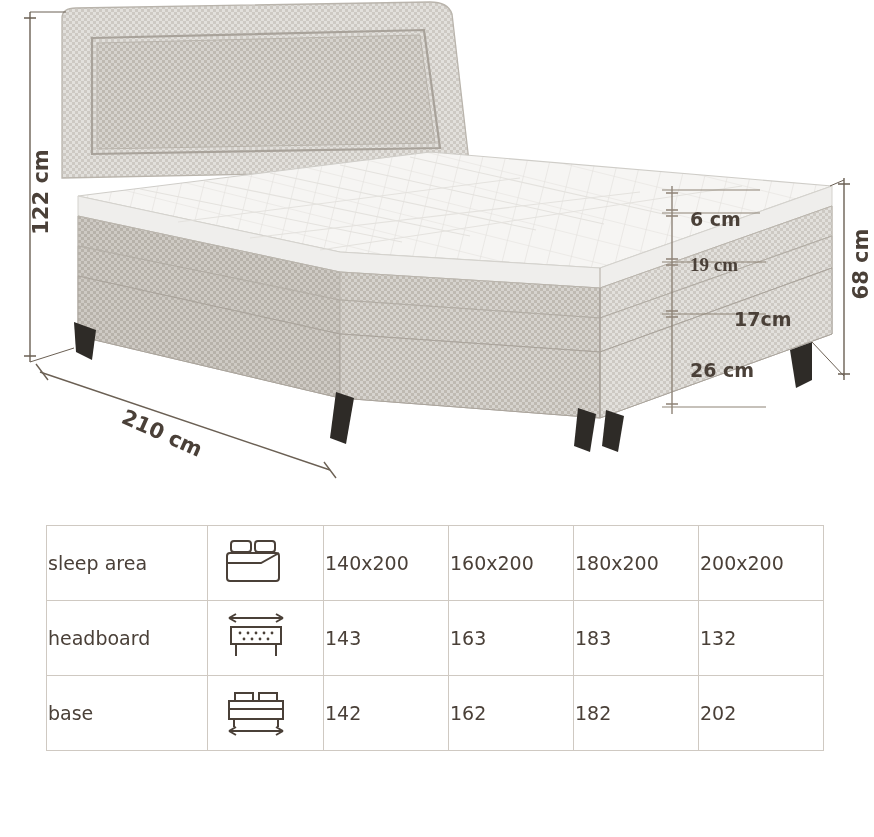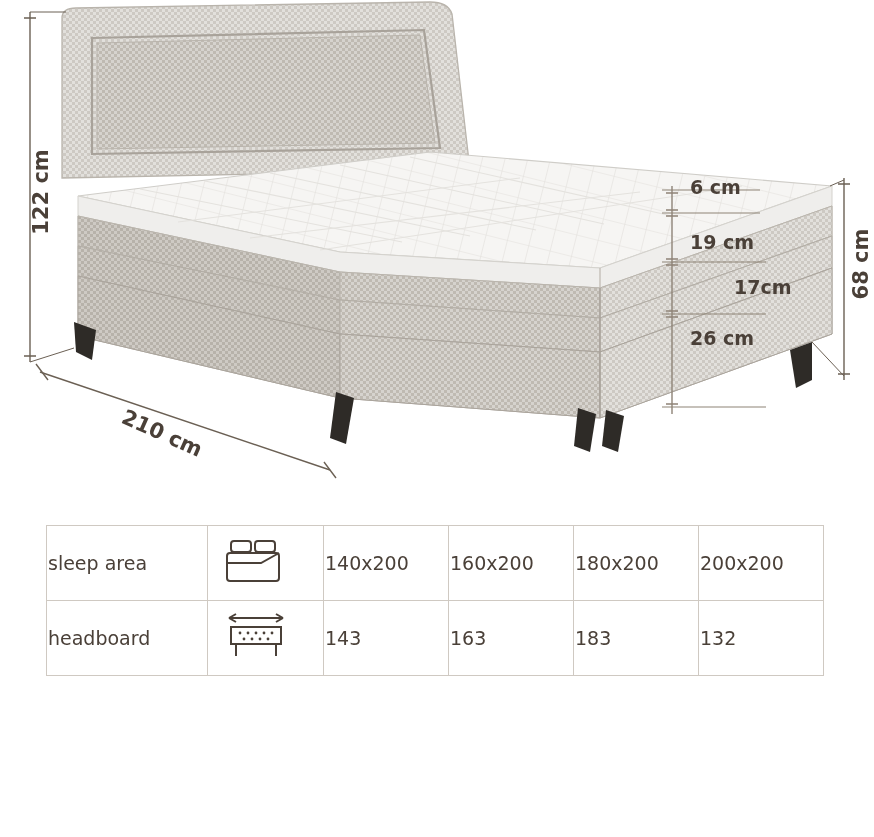--- a/index.html
+++ b/index.html
@@ -34,21 +34,21 @@
   }
 
   .dimlabel {
     position: absolute;
     font-family: "DejaVu Sans", sans-serif;
     font-weight: bold;
     color: #4a4038;
     white-space: nowrap;
   }
   .dim-big { font-size: 21px; }
-  .dim-mid { font-size: 19px; }
+  .dim-mid { font-size: 19px; margin-top: 32px; }
 
   .rot-left {
     transform: rotate(-90deg);
     transform-origin: center center;
   }
   .rot-right {
     transform: rotate(-90deg);
     transform-origin: center center;
   }
   .rot-diag {
@@ -227,21 +227,21 @@
     </svg>
 
     <div class="dimlabel dim-big rot-left" style="left:-14px; top:180px; width:110px; text-align:center;">122 cm</div>
 
     <div class="dimlabel dim-big rot-diag" style="left:128px; top:405px;">210 cm</div>
 
     <div class="dimlabel dim-big rot-right" style="left:806px; top:252px; width:110px; text-align:center;">68 cm</div>
 
     <div class="dimlabel dim-mid" style="left:690px; top:176px;">6 cm</div>
 
-    <div class="dimlabel dim-mid" style="left:690px; top:231px;">19 cm</div>
+    <div class="dimlabel dim-mid" style="left:690px; top:222px;font-family:Liberation Serif, serif;">19 cm</div>
 
     <div class="dimlabel dim-mid" style="left:690px; top:276px;padding-left:44px;">17cm</div>
 
     <div class="dimlabel dim-mid" style="left:690px; top:327px;">26 cm</div>
   </div>
 
   <div id="table-wrap">
     <table class="spec">
       <tbody>
           <tr class="head">
@@ -290,20 +290,45 @@
               <path d="M27 34 V46 M67 34 V46" stroke="#4a4038" stroke-width="2"></path>
             </svg>
           </span>
         </td>
         <td class="val">143</td>
         <td class="val">163</td>
         <td class="val">183</td>
         <td class="val">132</td>
       </tr>
 
+      <tr>
+        <td class="rowname">base</td>
+        <td class="icon">
+          <span class="icon-box">
+            <svg width="96" height="52" viewBox="0 0 96 52">
+
+              <path d="M20 16 H74 V34 H20 Z" fill="none" stroke="#4a4038" stroke-width="2"></path>
+              <path d="M20 24 H74" stroke="#4a4038" stroke-width="2"></path>
+
+              <rect x="26" y="8" width="18" height="8" fill="none" stroke="#4a4038" stroke-width="2"></rect>
+              <rect x="50" y="8" width="18" height="8" fill="none" stroke="#4a4038" stroke-width="2"></rect>
+
+              <path d="M25 34 V42 M69 34 V42" stroke="#4a4038" stroke-width="2"></path>
+
+              <path d="M20 46 H74" stroke="#4a4038" stroke-width="2"></path>
+              <path d="M20 46 L27 42 M20 46 L27 50" stroke="#4a4038" stroke-width="2" fill="none"></path>
+              <path d="M74 46 L67 42 M74 46 L67 50" stroke="#4a4038" stroke-width="2" fill="none"></path>
+            </svg>
+          </span>
+        </td>
+        <td class="val">142</td>
+        <td class="val">162</td>
+        <td class="val">182</td>
+        <td class="val">202</td>
+      </tr>
     </tbody>
       </table>
   </div>
 
   <div id="notes">
   </div>
 
 </div>
 
 </body></html>

